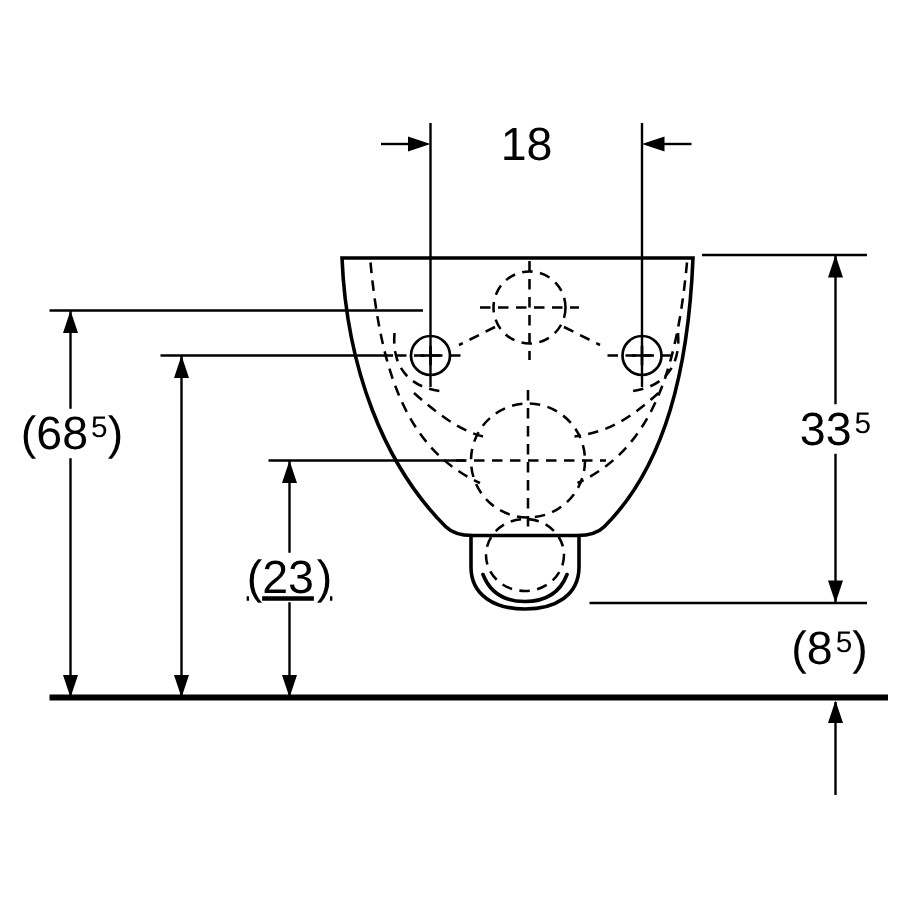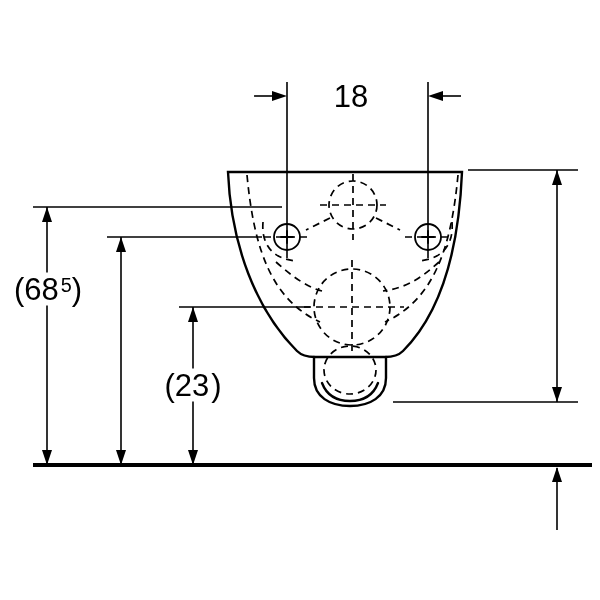--- a/index.html
+++ b/index.html
@@ -115,17 +115,19 @@
     </g>
 
     <line x1="33" y1="465" x2="592" y2="465" stroke="#000" stroke-width="4"></line>
   </svg>
 
   <div class="dim-label" style="left:352px; top:96px;"><span></span><span>18</span><sup></sup><span></span></div>
 
   <div class="dim-label" style="left:48px; top:289px;"><span>(</span><span>68</span><sup>5</sup><span>)</span></div>
 
 
-  <div class="dim-label" style="left:193px; top:385px;"><span>(</span><span>23</span><sup></sup><span>)</span></div>
+  <div class="dim-label" style="left:193px; top:385px;text-decoration:underline;"><span>(</span><span>23</span><sup></sup><span>)</span></div>
 
+  <div class="dim-label" style="left:557px; top:286px;"><span></span><span>33</span><sup>5</sup><span></span></div>
 
+  <div class="dim-label" style="left:553px; top:432px;"><span>(</span><span>8</span><sup>5</sup><span>)</span></div>
 
 </div>
 
 </body></html>

